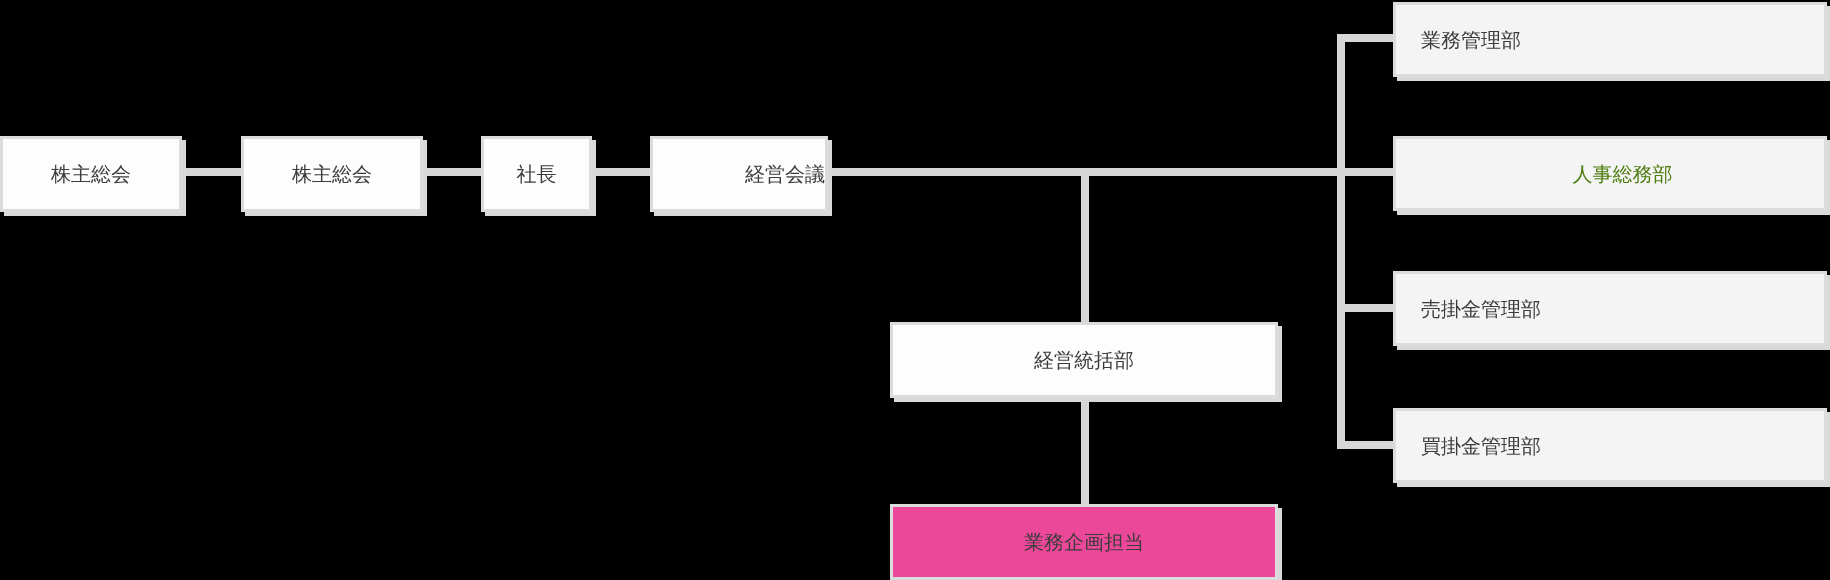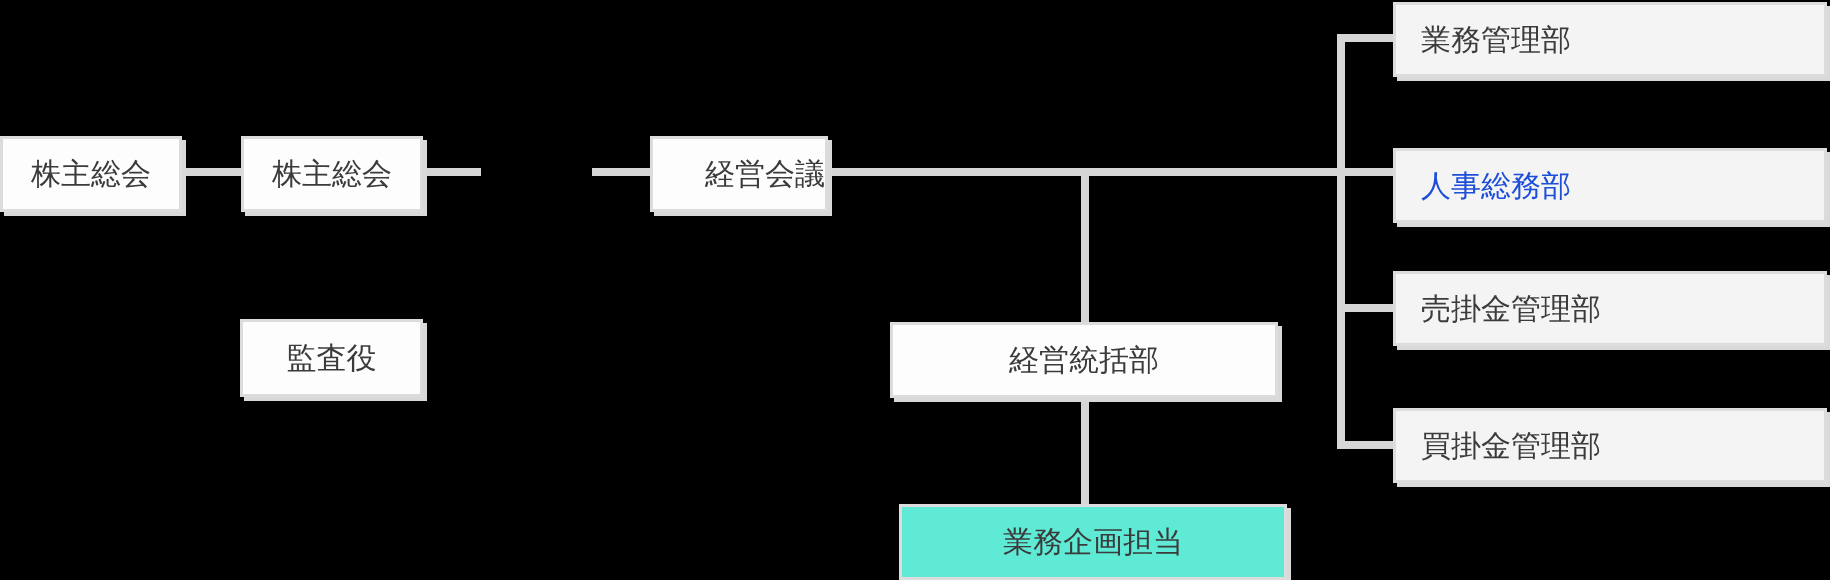--- a/index.html
+++ b/index.html
@@ -18,21 +18,21 @@
   }
   .node {
     position: absolute;
     box-sizing: border-box;
     border: 3px solid #dcdcdc;
     background: #fdfdfd;
     box-shadow: 4px 4px 0 #d9d9d9;
     display: flex;
     align-items: center;
     justify-content: center;
-    font-size: 30px;
+    font-size: 20px;
     line-height: 1;
     color: #3b3b3b;
     white-space: nowrap;
   }
   .node.right {
     background: #f4f4f4;
     justify-content: flex-start;
     padding-left: 25px;
   }
   .node .label {
@@ -52,36 +52,36 @@
     <div class="connector" style="left: 1337px; top: 34px; width: 8px; height: 415px; background: rgb(214, 214, 214);"></div>
     <div class="connector" style="left: 1345px; top: 34px; width: 48px; height: 8px; background: rgb(214, 214, 214);"></div>
     <div class="connector" style="left: 1345px; top: 304px; width: 48px; height: 8px; background: rgb(214, 214, 214);"></div>
     <div class="connector" style="left: 1345px; top: 441px; width: 48px; height: 8px; background: rgb(214, 214, 214);"></div>
     <div class="node" style="left: 0px; top: 136px; width: 182px; height: 76px; border-color: rgb(220, 220, 220); background: rgb(253, 253, 253); color: rgb(59, 59, 59);">
       <span class="label">株主総会</span>
     </div>
     <div class="node" style="left: 241px; top: 136px; width: 182px; height: 76px; border-color: rgb(220, 220, 220); background: rgb(253, 253, 253); color: rgb(59, 59, 59);">
       <span class="label">株主総会</span>
     </div>
+    <div class="node" style="left: 481px; top: 136px; width: 111px; height: 76px; border-color: rgb(220, 220, 220); background: rgb(253, 253, 253); color: rgb(59, 59, 59);">
+      <span class="label">社長</span>
+    </div>
     <div class="node" style="left: 650px; top: 136px; width: 178px; height: 76px; border-color: rgb(220, 220, 220); background: rgb(253, 253, 253); color: rgb(59, 59, 59); justify-content: flex-end;">
       <span class="label">経営会議</span>
-    </div>
-    <div class="node" style="left: 240px; top: 319px; width: 183px; height: 78px; border-color: rgb(220, 220, 220); background: rgb(253, 253, 253); color: rgb(59, 59, 59);">
-      <span class="label">監査役</span>
     </div>
     <div class="node" style="left: 890px; top: 322px; width: 388px; height: 76px; border-color: rgb(220, 220, 220); background: rgb(253, 253, 253); color: rgb(59, 59, 59); justify-content: center;">
       <span class="label">経営統括部</span>
     </div>
-    <div class="node" style="left: 890px; top: 504px; width: 388px; height: 76px; border-color: rgb(220, 220, 220); background: #5eead4; color: rgb(59, 59, 59); margin-left: 9px;">
+    <div class="node" style="left: 890px; top: 504px; width: 388px; height: 76px; border-color: rgb(220, 220, 220); background: #ec4899; color: rgb(59, 59, 59);">
       <span class="label">業務企画担当</span>
     </div>
     <div class="node right" style="left: 1393px; top: 2px; width: 434px; height: 75px; border-color: rgb(220, 220, 220); background: rgb(244, 244, 244); color: rgb(59, 59, 59);">
       <span class="label">業務管理部</span>
     </div>
-    <div class="node right" style="left: 1393px; top: 148px; width: 434px; height: 75px; border-color: rgb(220, 220, 220); background: rgb(244, 244, 244); color: #1d4ed8;">
+    <div class="node right" style="left: 1393px; top: 136px; width: 434px; height: 75px; border-color: rgb(220, 220, 220); background: rgb(244, 244, 244); color: #4d7c0f; justify-content: center;">
       <span class="label">人事総務部</span>
     </div>
     <div class="node right" style="left: 1393px; top: 408px; width: 434px; height: 75px; border-color: rgb(220, 220, 220); background: rgb(244, 244, 244); color: rgb(59, 59, 59);">
       <span class="label">買掛金管理部</span>
     </div>
     <div class="node right" style="left: 1393px; top: 271px; width: 434px; height: 75px; border-color: rgb(220, 220, 220); background: rgb(244, 244, 244); color: rgb(59, 59, 59);">
       <span class="label">売掛金管理部</span>
     </div>
   </div>
 

